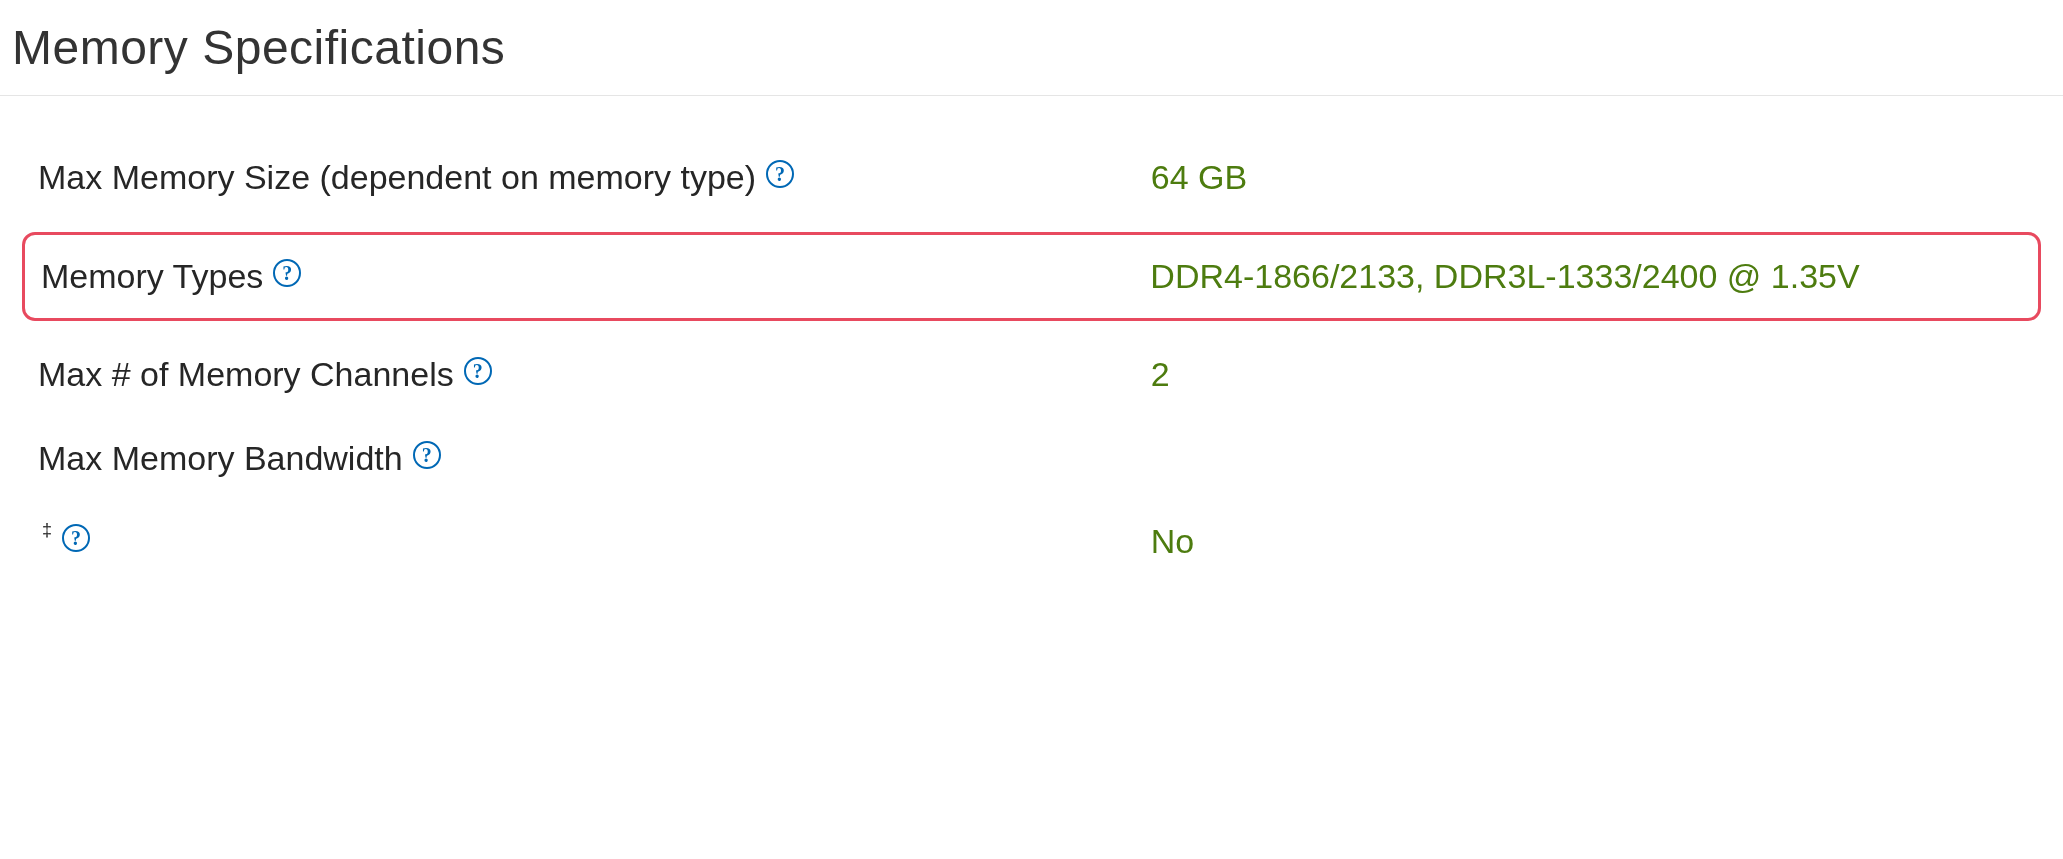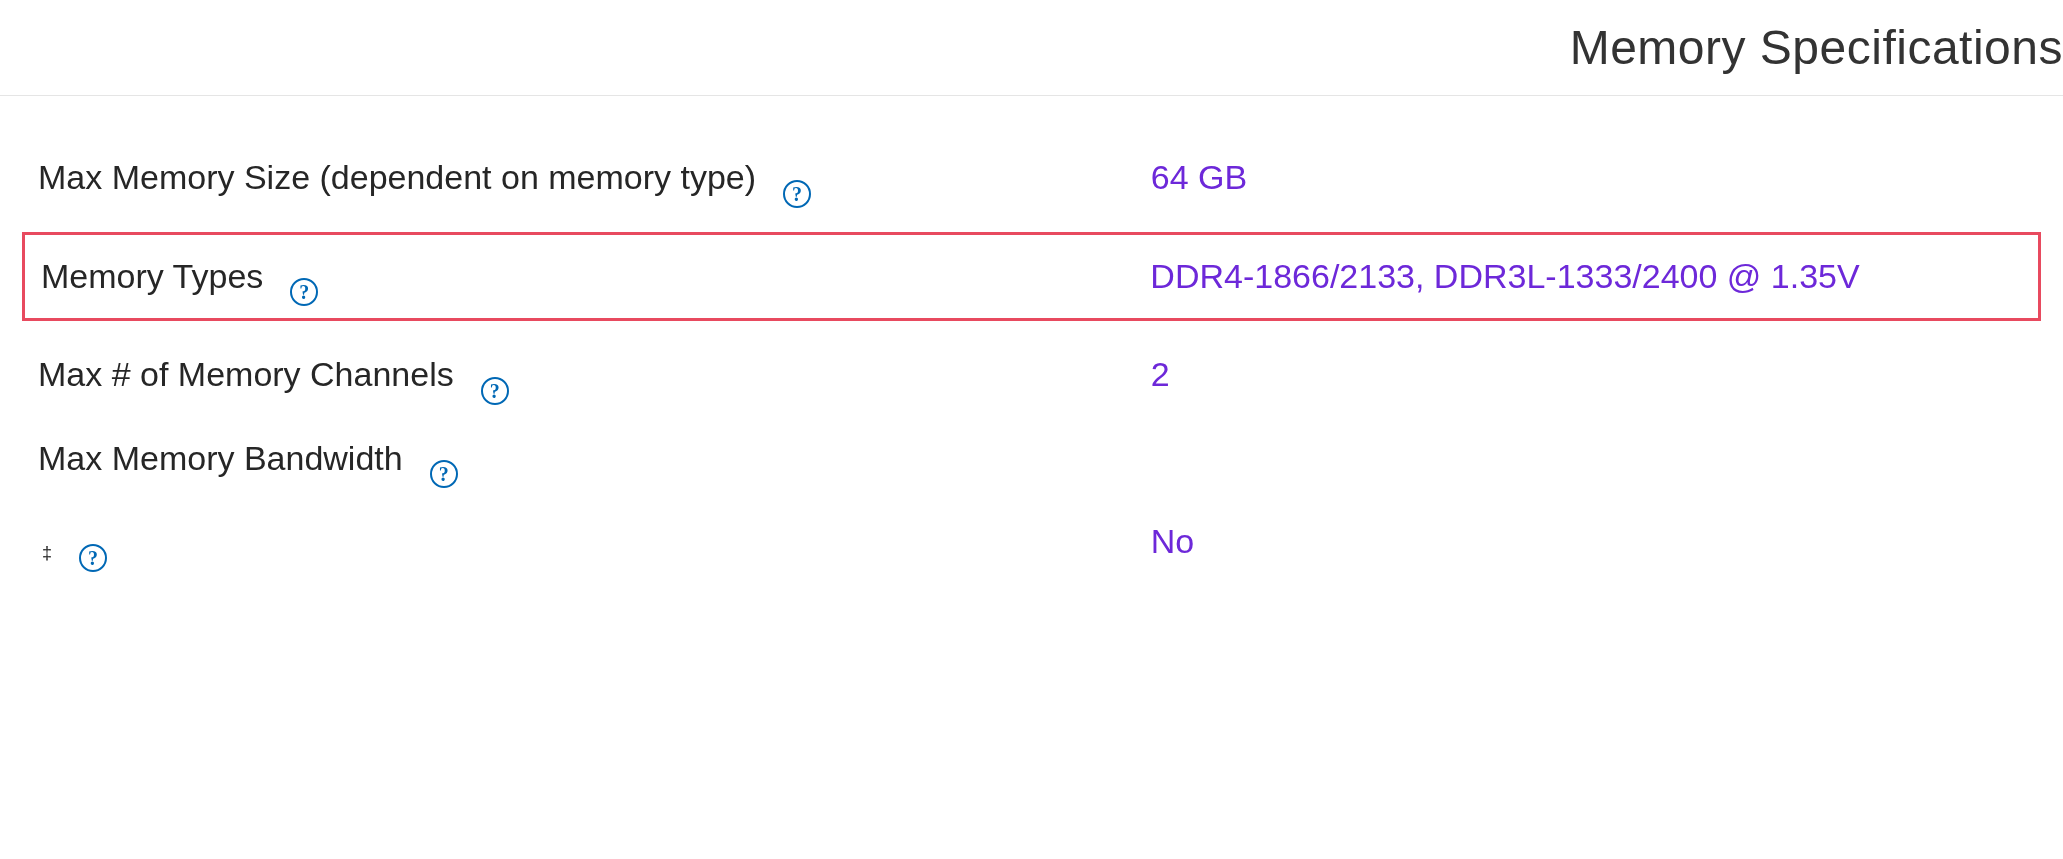--- a/index.html
+++ b/index.html
@@ -12,53 +12,52 @@
       background: #ffffff;
       color: #262626;
       padding: 20px 0 0 0;
     }
     .section-title {
       font-size: 48px;
       font-weight: 300;
       color: #333333;
       padding: 0 0 20px 12px;
       letter-spacing: 0.5px;
-      text-align: right;
     }
     .divider {
       border: none;
       border-top: 1px solid #e5e5e5;
       margin: 0 0 40px 0;
     }
     .spec-list {
       padding: 0 30px;
     }
     .spec-row {
       display: flex;
       padding: 18px 8px 18px 8px;
       font-size: 34px;
       line-height: 1.4;
     }
     .spec-row.highlighted {
       border: 3px solid #e84a5f;
-      border-radius: 0;
+      border-radius: 13px;
       margin: 12px -8px;
       padding: 18px 16px 18px 16px;
     }
     .spec-label {
       flex: 0 0 56%;
       color: #262626;
       display: flex;
-      align-items: flex-end;
+      align-items: flex-start;
       flex-wrap: wrap;
-      gap: 17px;
+      gap: 0;
     }
     .spec-value {
       flex: 1;
-      color: #6d28d9;
+      color: #4d7c0f;
     }
     .help-icon {
       display: inline-flex;
       align-items: center;
       justify-content: center;
       width: 28px;
       height: 28px;
       border: 2.5px solid #0068b5;
       border-radius: 50%;
       color: #0068b5;

